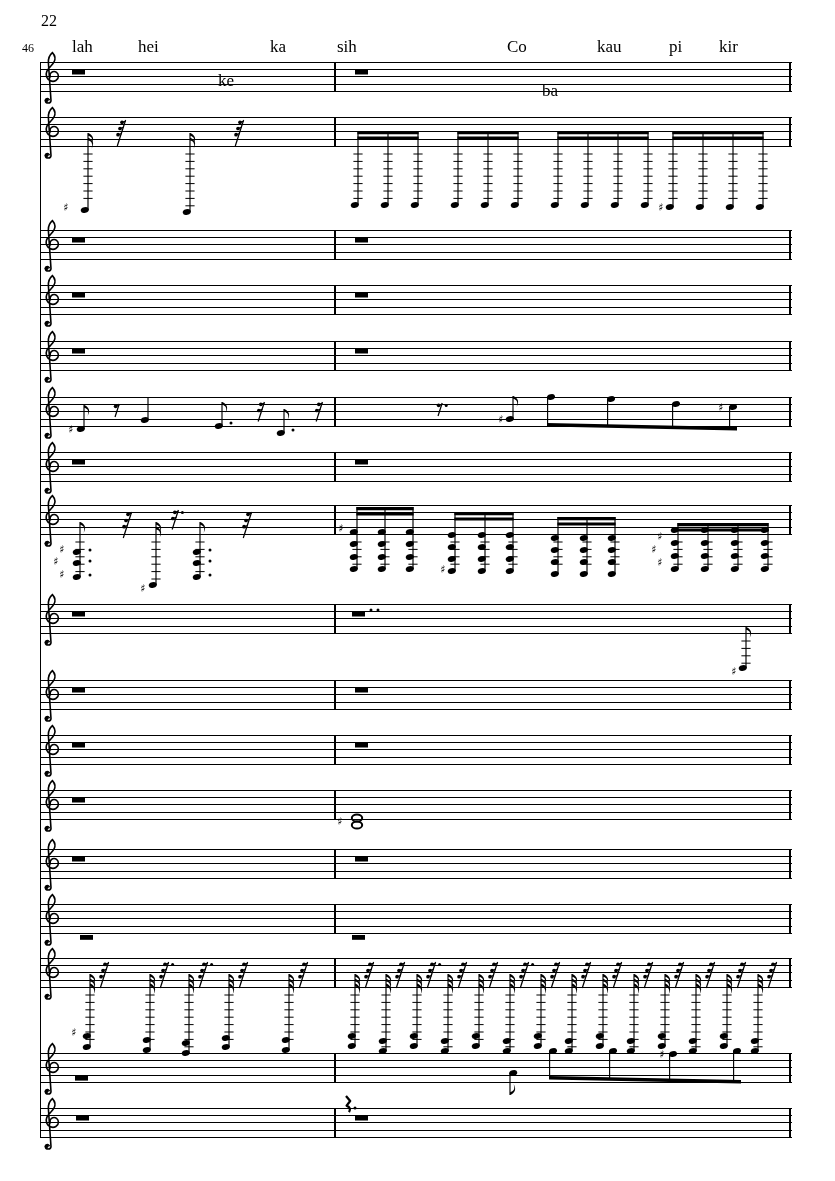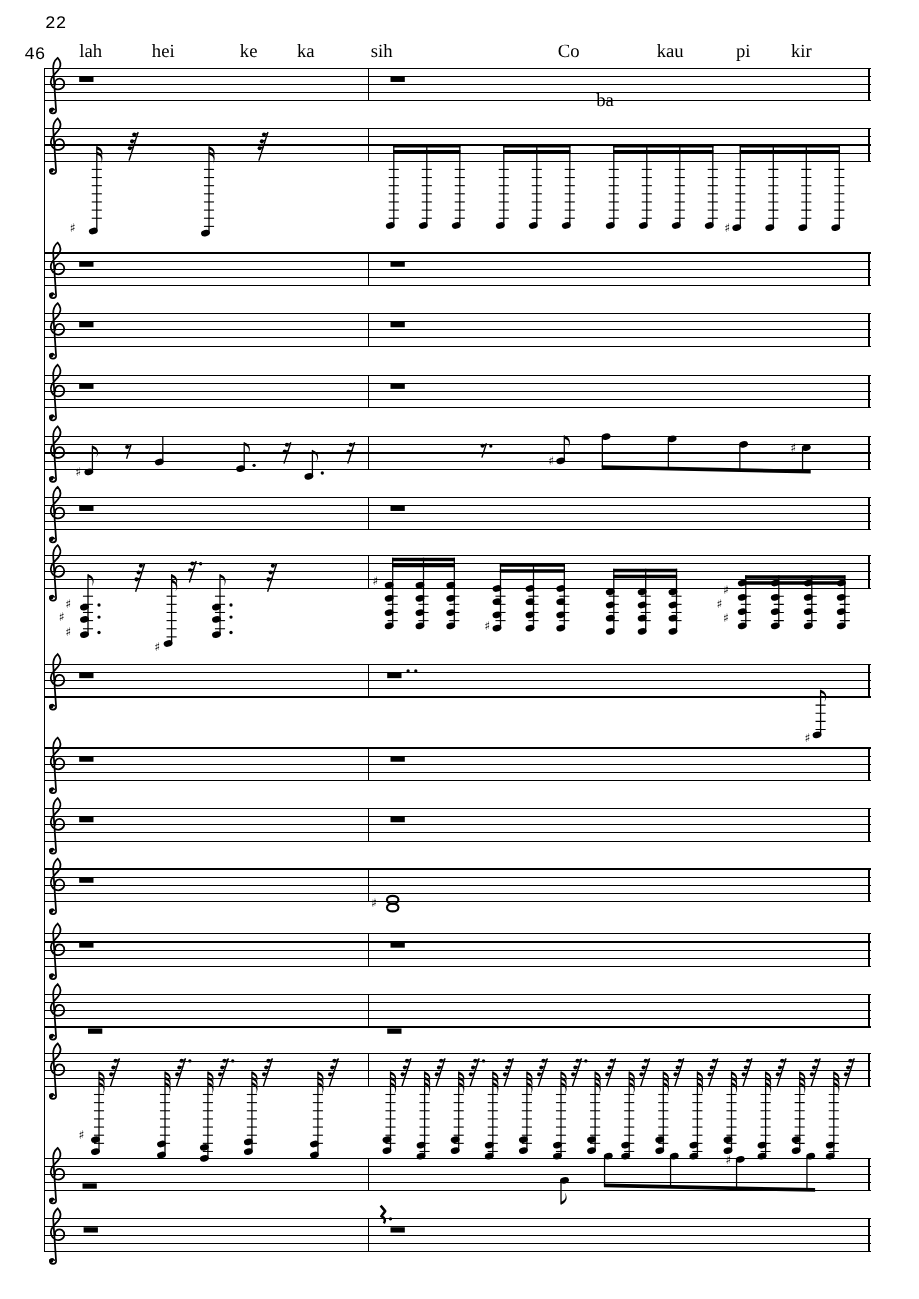--- a/index.html
+++ b/index.html
@@ -1,34 +1,34 @@
 <!DOCTYPE html>
 <html><head>
 <meta charset="utf-8">
 <style>
   html,body{margin:0;padding:0;background:#fff;}
   .page{position:relative;width:835px;height:1181px;background:#fff;overflow:hidden;
         font-family:"Liberation Serif","DejaVu Serif",serif;color:#000;}
-  .hnum{position:absolute;line-height:1;font-family:Liberation Mono, monospace;}
+  .hnum{position:absolute;line-height:1;}
   #measure-no{left:41px;top:13px;font-size:16px;}
-  #system-no{left:22px;top:42px;font-size:16px;}
+  #system-no{left:22px;top:42px;font-size:12px;}
   .syl{position:absolute;top:37px;font-size:17px;line-height:1.2;white-space:nowrap;}
   #score-canvas{position:absolute;left:0;top:0;width:835px;height:1181px;}
   svg{display:block;}
 </style>
 </head>
 <body>
 
 <div class="page">
   <div id="measure-no" class="hnum">22</div>
   <div id="system-no" class="hnum">46</div>
   <div id="lyrics-row">
       <span class="syl" style="left: 72px;">lah</span>
       <span class="syl" style="left: 138px;">hei</span>
-      <span class="syl" style="left: 218px;">ke</span>
+      <span class="syl" style="left: 218px; margin-top: 34px;">ke</span>
       <span class="syl" style="left: 270px;">ka</span>
       <span class="syl" style="left: 337px;">sih</span>
       <span class="syl" style="left: 507px;">Co</span>
       <span class="syl" style="left: 542px; margin-top: 44px;">ba</span>
       <span class="syl" style="left: 597px;">kau</span>
       <span class="syl" style="left: 669px;">pi</span>
       <span class="syl" style="left: 719px;">kir</span>
     </div>
   <div id="score-canvas">
       <svg width="835" height="1181" viewBox="0 0 835 1181">

